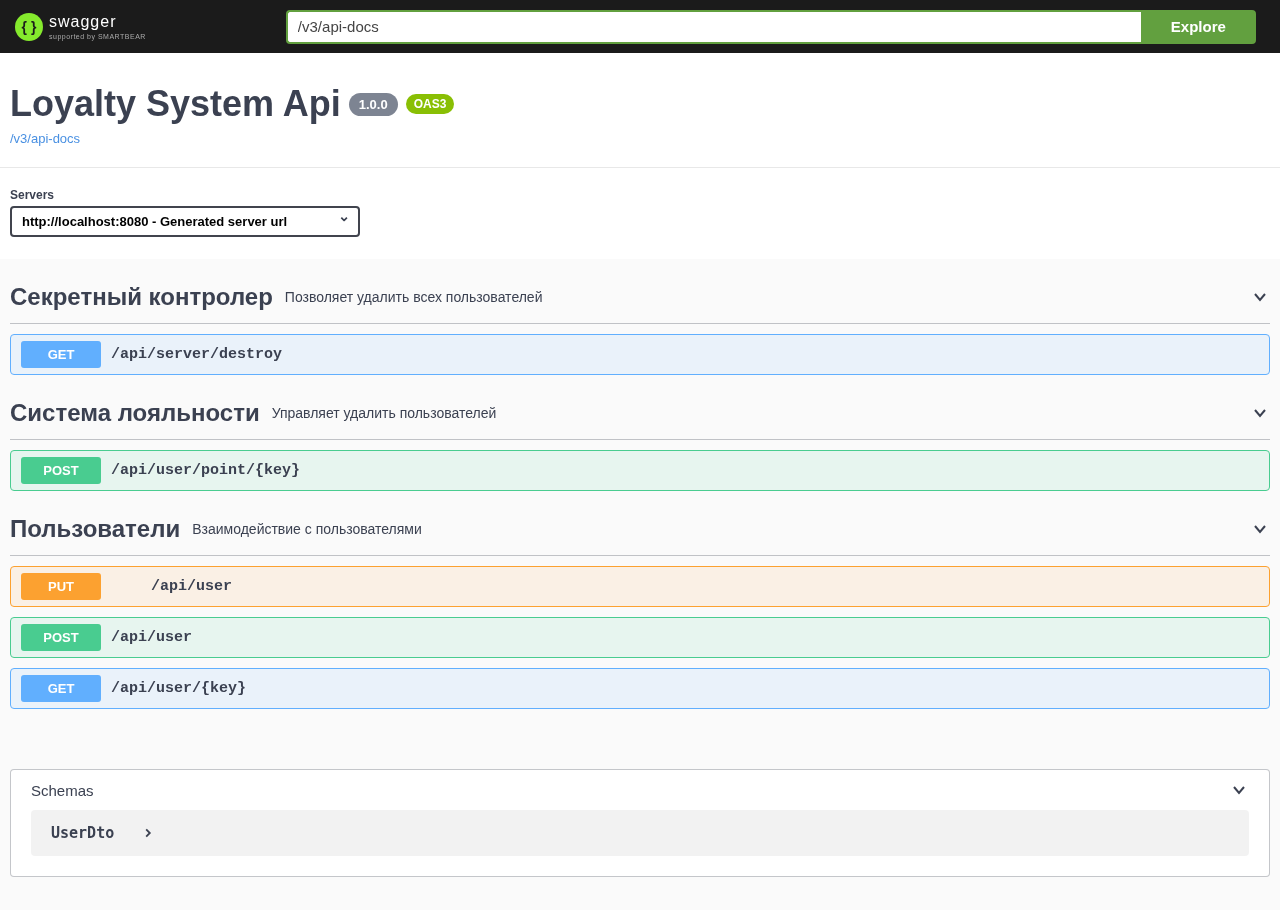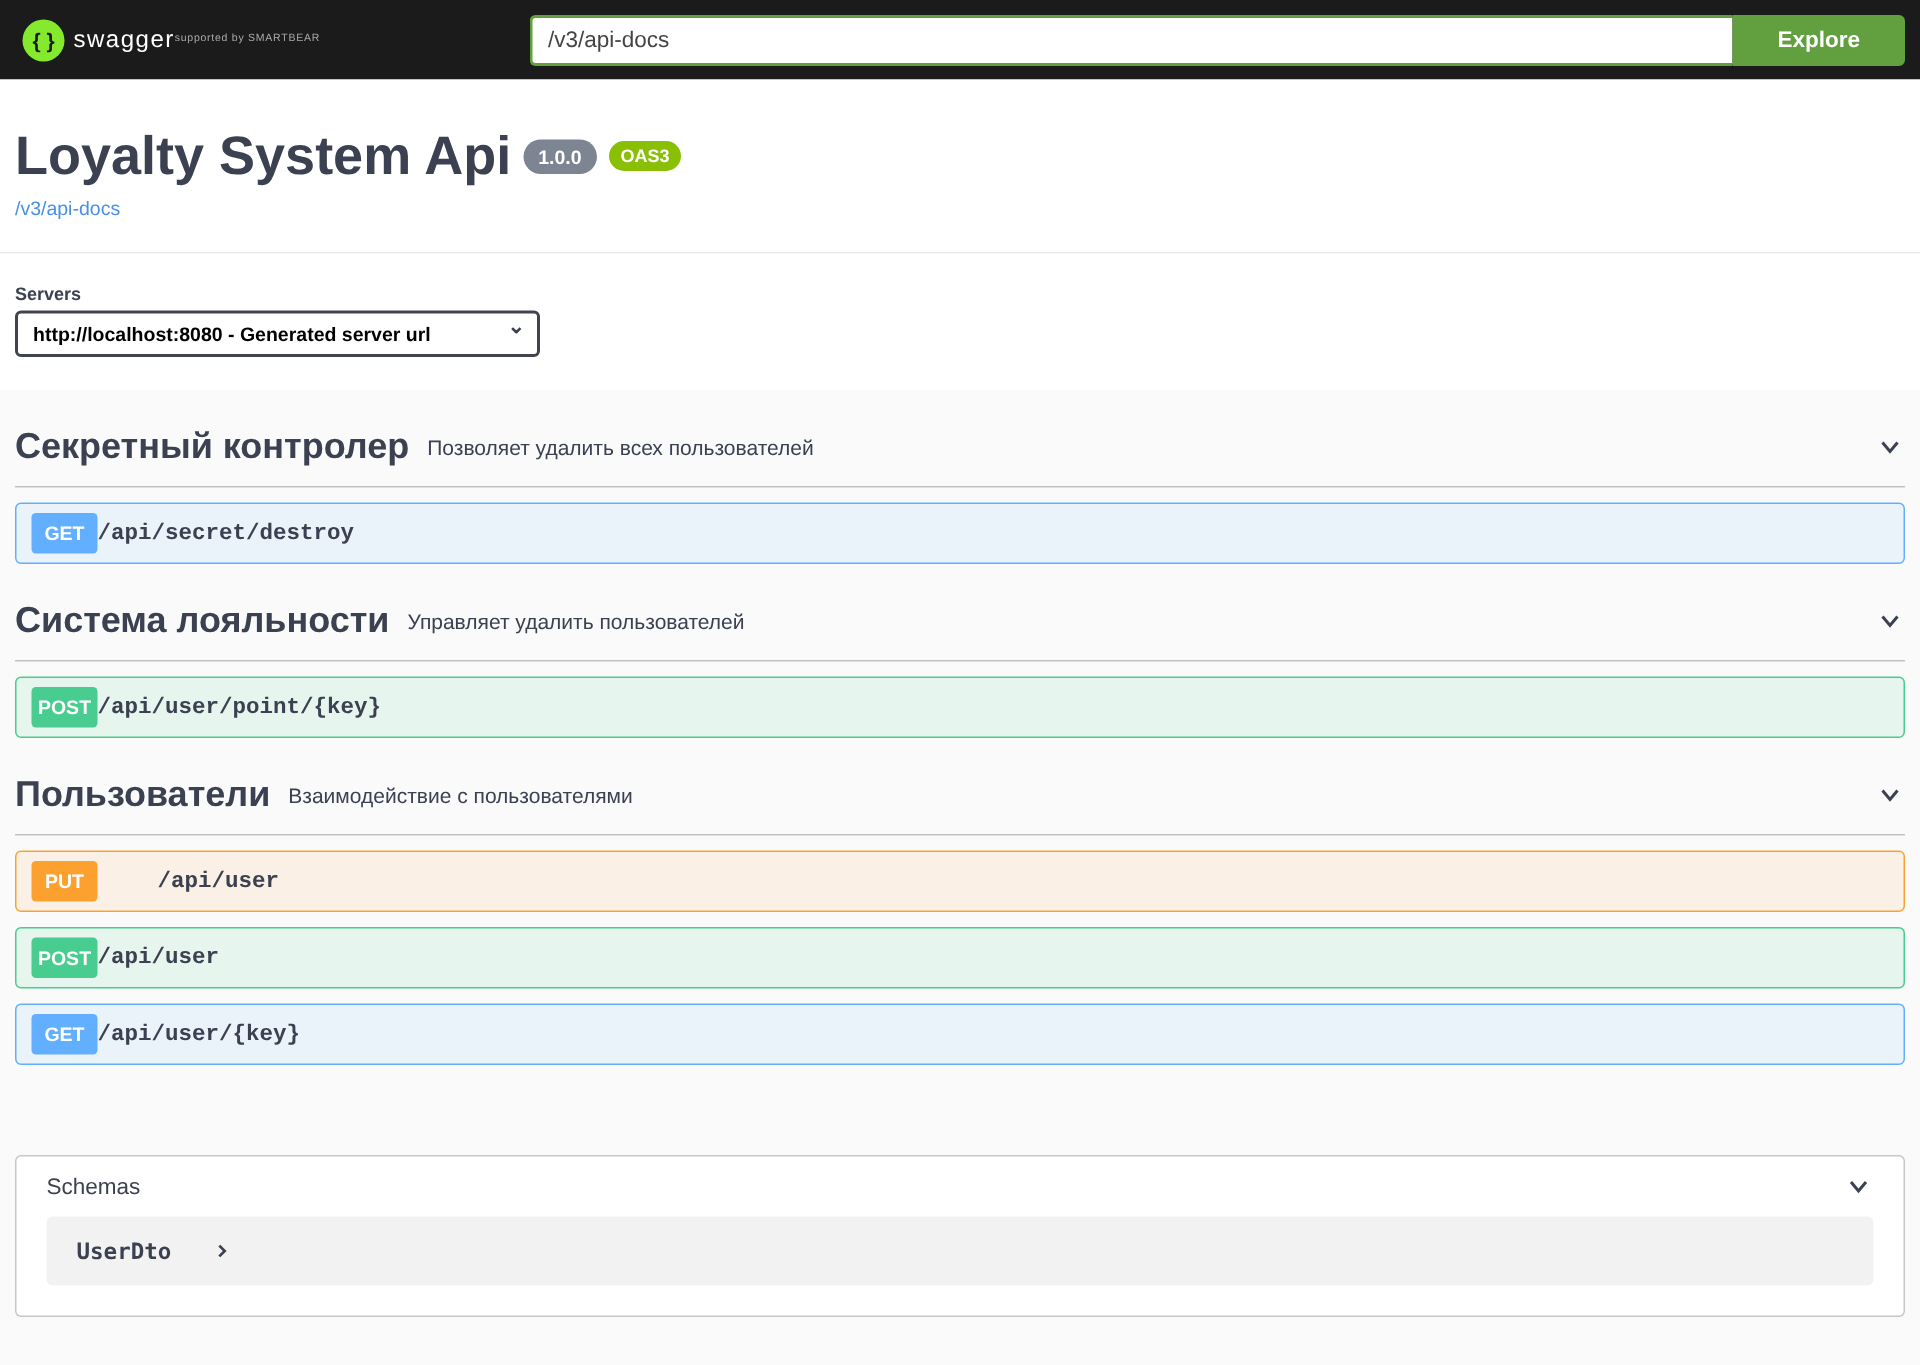--- a/index.html
+++ b/index.html
@@ -32,21 +32,21 @@
     display: flex;
     align-items: center;
     justify-content: center;
     color: #1b1b1b;
     font-weight: 900;
     font-size: 14px;
   }
   .swagger-brand-text {
     color: #fff;
     display: flex;
-    flex-direction: row;
+    flex-direction: column;
     line-height: 1;
   }
   .swagger-brand-text .main { font-size: 16px; letter-spacing: 1px; }
   .swagger-brand-text .sub  { font-size: 7px; color: #aaa; margin-top: 3px; letter-spacing: 0.5px;}
   .topbar-spacer { flex: 0 0 140px; }
   .topbar-form {
     display: flex;
     flex: 1;
     max-width: 970px;
   }
@@ -186,22 +186,23 @@
   .opblock.get  { background: rgba(97,175,254,.1); border: 1px solid #61affe; }
   .opblock.post { background: rgba(73,204,144,.1); border: 1px solid #49cc90; }
   .opblock.put  { background: rgba(252,161,48,.1); border: 1px solid #fca130; gap: 40px; }
 
   .method-badge {
     color: #fff;
     font-size: 13px;
     font-weight: 700;
     border-radius: 3px;
     padding: 6px 0;
-    width: 44px;
+    width: 80px;
     text-align: center;
+    margin-right: 10px;
   }
   .method-badge.get  { background: #61affe; }
   .method-badge.post { background: #49cc90; }
   .method-badge.put  { background: #fca130; }
 
   .op-path {
     font-family: "SFMono-Regular", Consolas, "Liberation Mono", Menlo, monospace;
     font-size: 15px;
     font-weight: 700;
     color: #3b4151;
@@ -273,21 +274,21 @@
 <div class="ops-wrap" id="ops-wrap">
     <div class="opblock-tag">
     <h3>Секретный контролер</h3>
     <small>Позволяет удалить всех пользователей</small>
     <svg class="chevron" viewBox="0 0 20 20">
       <path d="M5 7l5 6 5-6" fill="none" stroke="#3b4151" stroke-width="2"></path>
     </svg>
     </div>
     <div class="opblock get">
       <span class="method-badge get">GET</span>
-      <span class="op-path">/api/secret/destroy</span>
+      <span class="op-path">/api/server/destroy</span>
     </div>
     <div class="opblock-tag">
     <h3>Система лояльности</h3>
     <small>Управляет удалить пользователей</small>
     <svg class="chevron" viewBox="0 0 20 20">
       <path d="M5 7l5 6 5-6" fill="none" stroke="#3b4151" stroke-width="2"></path>
     </svg>
     </div>
     <div class="opblock post">
       <span class="method-badge post">POST</span>

